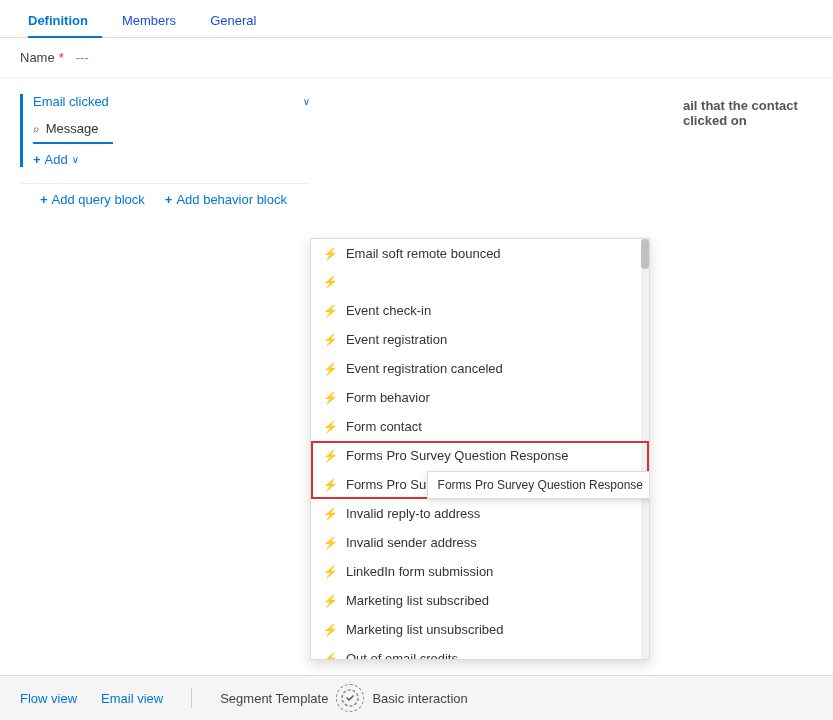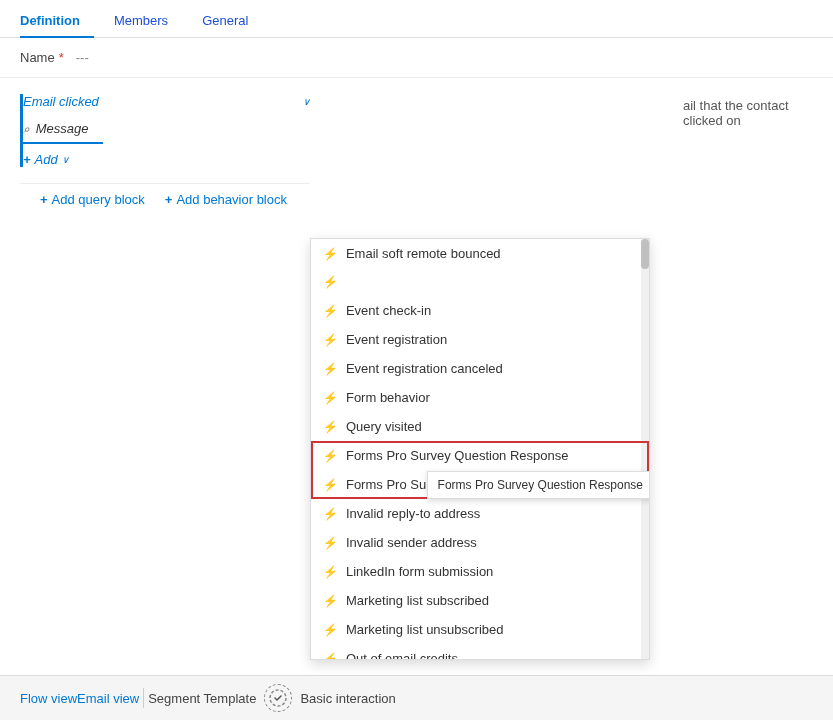--- a/index.html
+++ b/index.html
@@ -28,21 +28,21 @@
     }
     .page-title {
       font-size: 20px;
       font-weight: 600;
       color: #1a1a1a;
     }
 
     
     .tabs-bar {
       display: flex;
-      padding: 0 20px;
+      padding: 0 28px;
       border-bottom: 1px solid #ddd;
       margin-top: 4px;
     }
     .tab-item {
       padding: 8px 14px 8px 0;
       margin-right: 20px;
       cursor: pointer;
       font-size: 13px;
       color: #1d4ed8;
       border-bottom: 2px solid transparent;
@@ -84,22 +84,22 @@
 
     
     .left-panel {
       width: 310px;
       padding: 0 0 0 20px;
       position: relative;
     }
 
     .query-block {
       border-left: 3px solid #0078d4;
-      position: relative;
-      font-style: italic;
+      padding-left: 10px;
+      position: relative;
     }
 
     .block-title {
       display: flex;
       align-items: center;
       color: #0078d4;
       font-size: 13px;
       cursor: pointer;
     }
     .block-title-text {
@@ -225,20 +225,21 @@
 
     
     .right-partial {
       position: absolute;
       right: 0;
       top: 0;
       width: 160px;
       padding: 20px 10px;
       font-size: 13px;
       color: #555;
+      font-weight: bold;
     }
 
     
     .scrollbar-track {
       position: absolute;
       right: 0;
       top: 0;
       width: 8px;
       height: 100%;
       background: #f0f0f0;
@@ -257,20 +258,21 @@
     .footer-bar {
       position: absolute;
       bottom: 0;
       left: 0;
       width: 100%;
       background: #f5f5f5;
       border-top: 1px solid #ddd;
       padding: 8px 20px;
       display: flex;
       align-items: center;
+      gap: 24px;
     }
     .footer-link {
       color: #0078d4;
       cursor: pointer;
       font-size: 13px;
     }
     .footer-template {
       display: flex;
       align-items: center;
       gap: 8px;
@@ -373,21 +375,21 @@
         <div class="dropdown-item">
           <span class="lightning-icon">⚡</span>
           <span>Event registration canceled</span>
         </div>
         <div class="dropdown-item">
           <span class="lightning-icon">⚡</span>
           <span>Form behavior</span>
         </div>
         <div class="dropdown-item">
           <span class="lightning-icon">⚡</span>
-          <span>Query visited</span>
+          <span>Form contact</span>
         </div>
 
         <div style="position:relative; outline: 2px solid #d13438; outline-offset: -2px; z-index:1;">
           <div class="dropdown-item">
             <span class="lightning-icon">⚡</span>
             <span>Forms Pro Survey Question Response</span>
           </div>
           <div class="dropdown-item" style="position:relative;">
             <span class="lightning-icon">⚡</span>
             <span>Forms Pro Survey Submitted</span>

